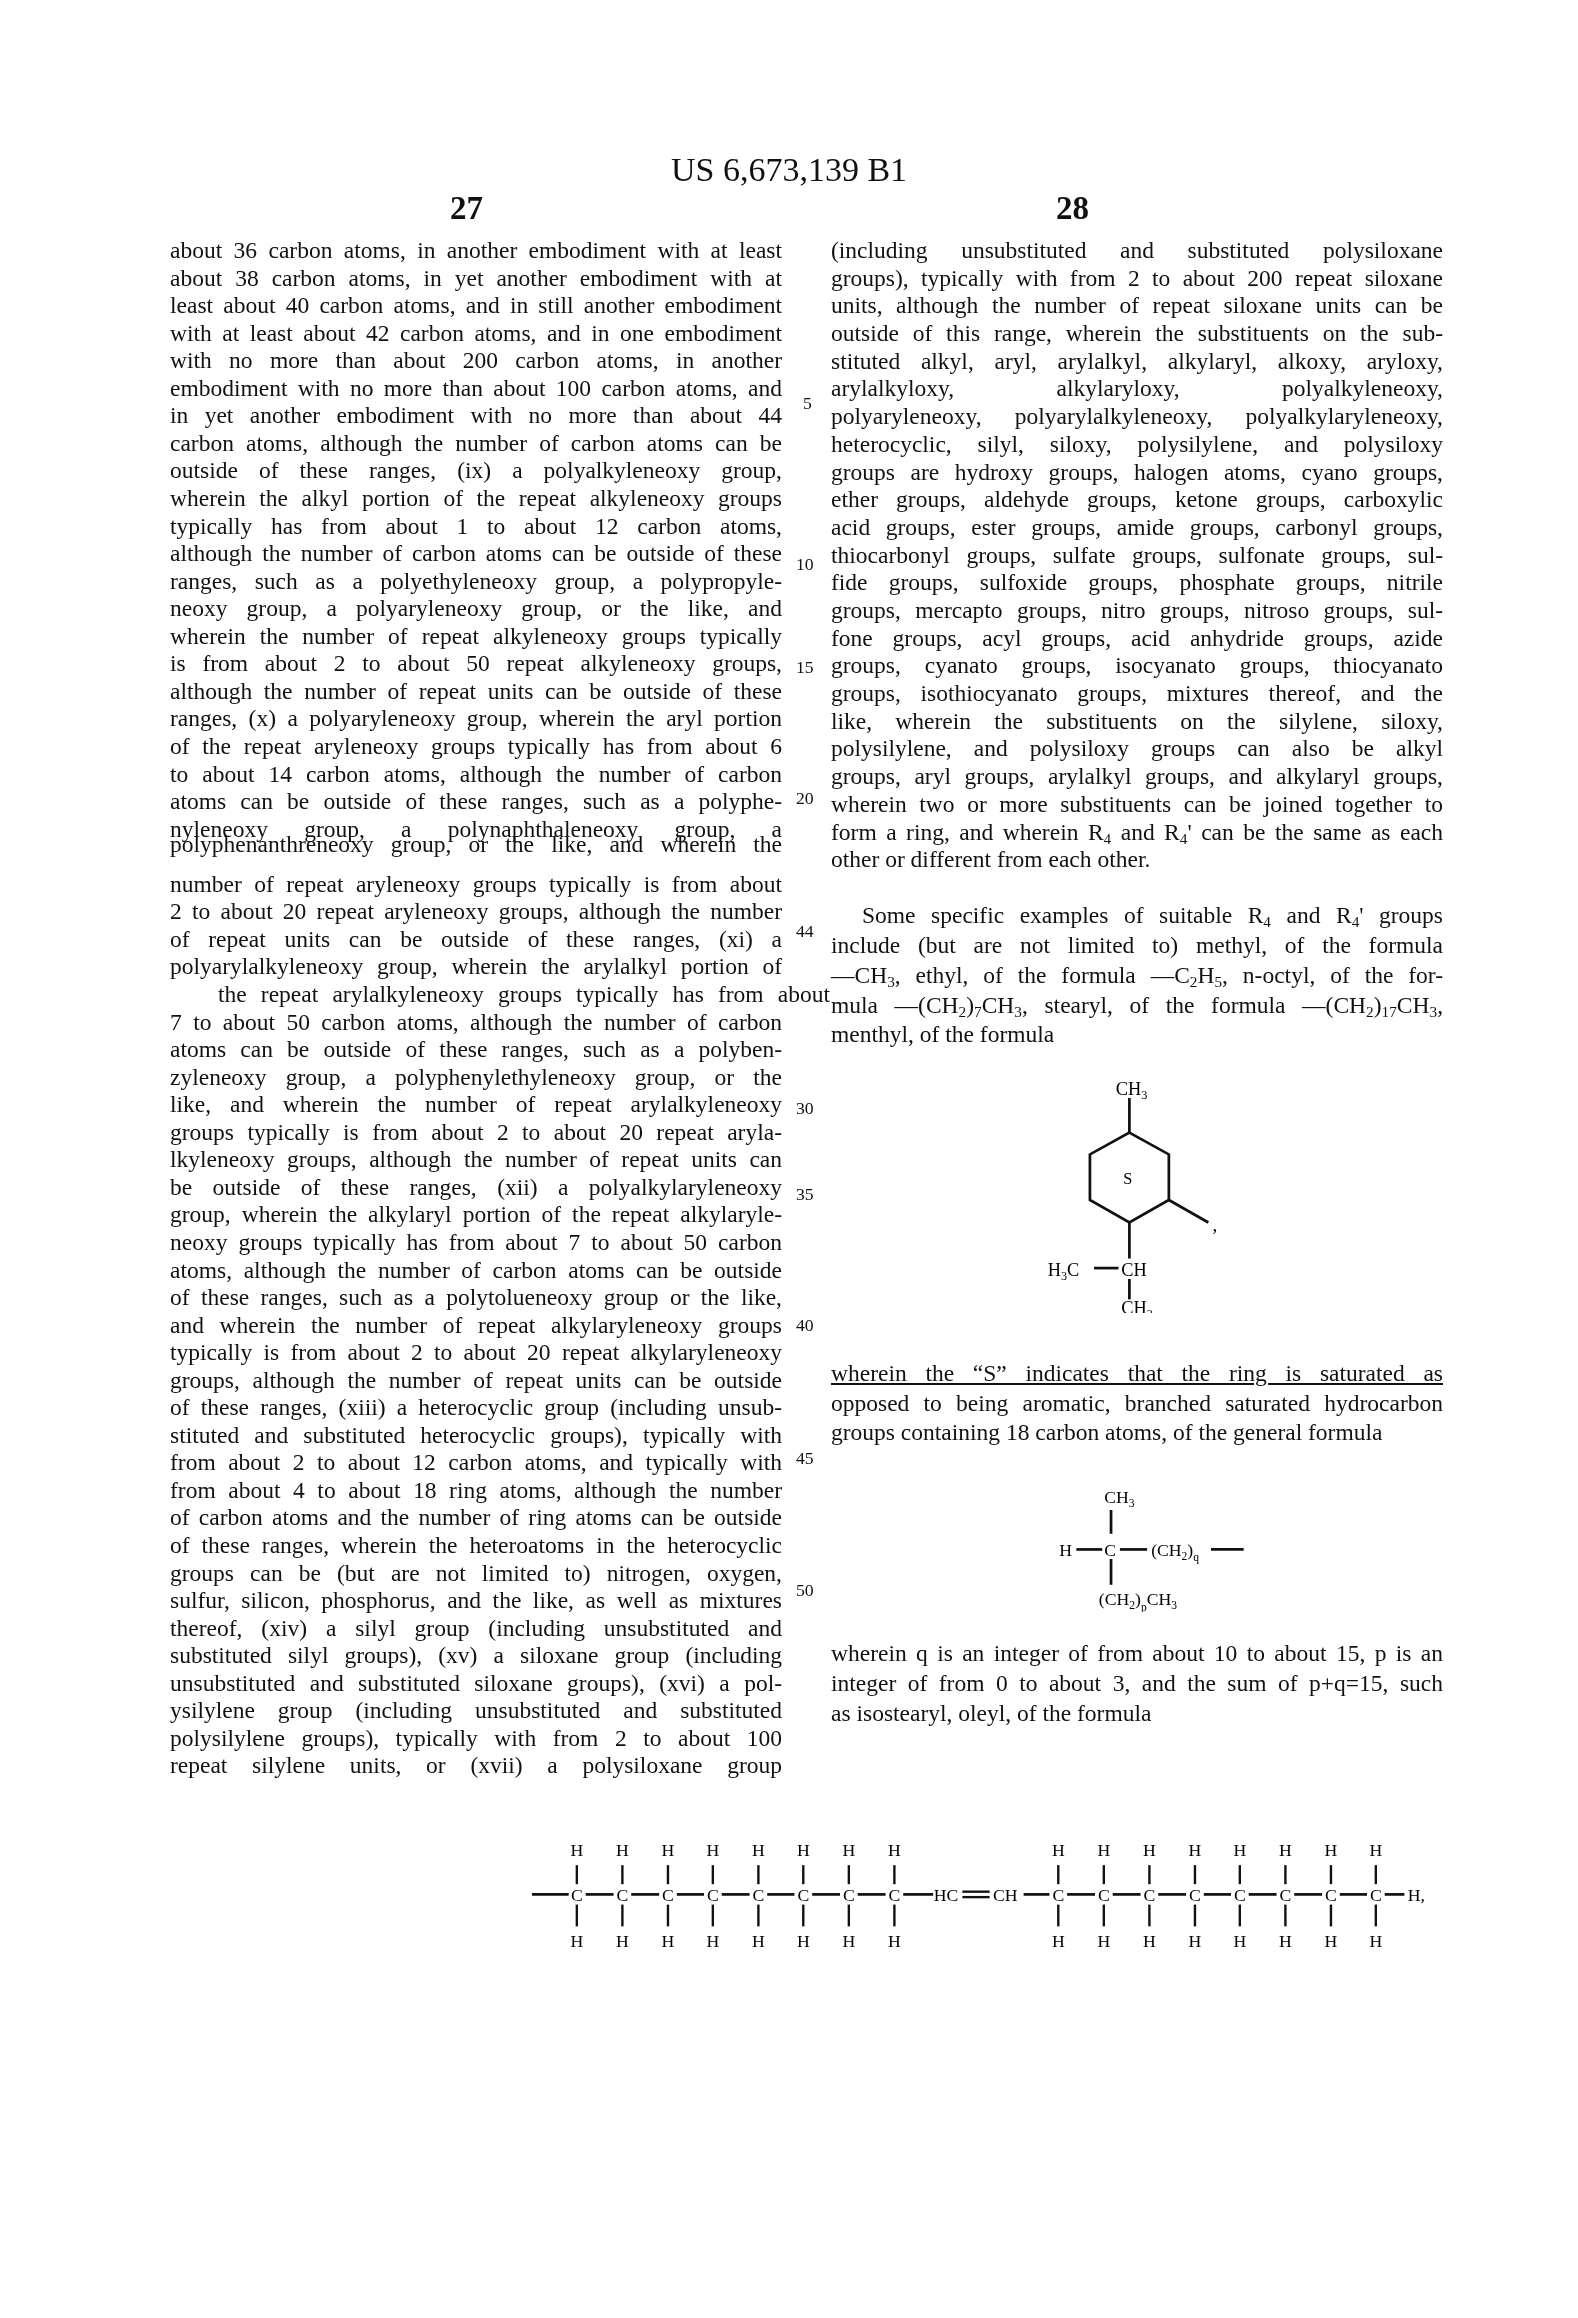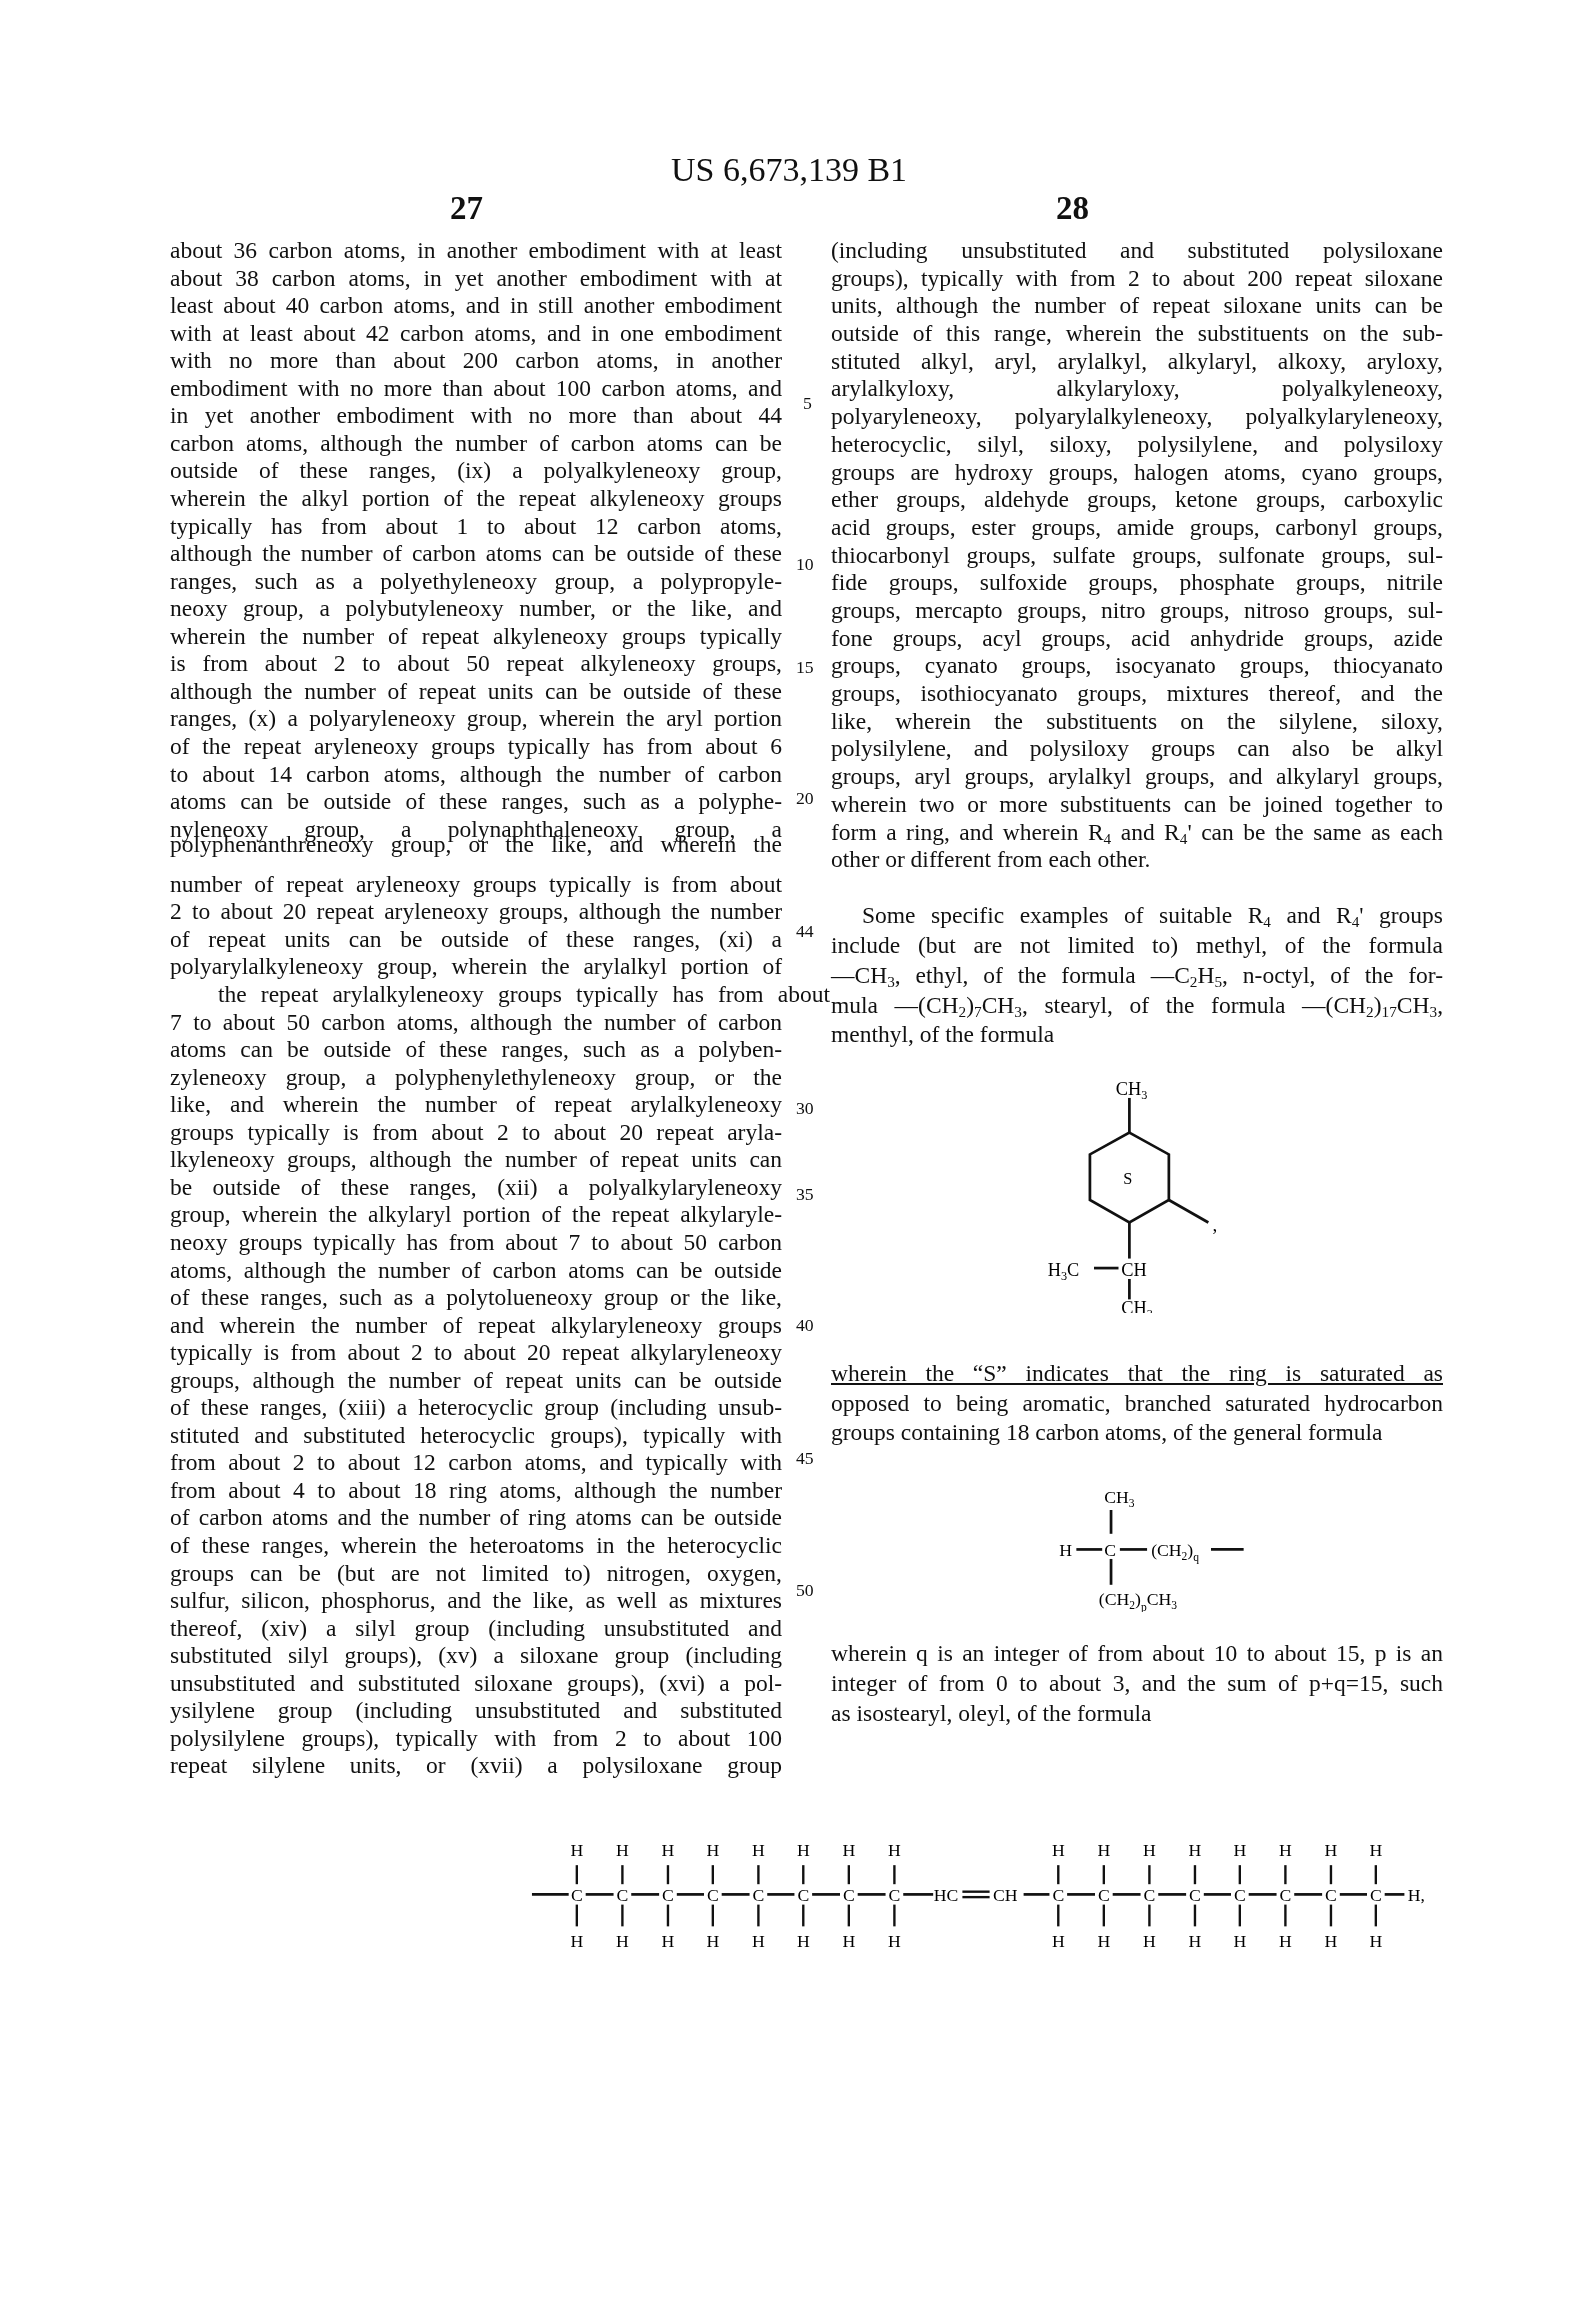--- a/index.html
+++ b/index.html
@@ -32,21 +32,21 @@
     <div class="line" style="top: 83px;">with at least about 42 carbon atoms, and in one embodiment</div>
     <div class="line" style="top: 110px;">with no more than about 200 carbon atoms, in another</div>
     <div class="line" style="top: 138px;">embodiment with no more than about 100 carbon atoms, and</div>
     <div class="line" style="top: 165px;">in yet another embodiment with no more than about 44</div>
     <div class="line" style="top: 193px;">carbon atoms, although the number of carbon atoms can be</div>
     <div class="line" style="top: 220px;">outside of these ranges, (ix) a polyalkyleneoxy group,</div>
     <div class="line" style="top: 248px;">wherein the alkyl portion of the repeat alkyleneoxy groups</div>
     <div class="line" style="top: 276px;">typically has from about 1 to about 12 carbon atoms,</div>
     <div class="line" style="top: 303px;">although the number of carbon atoms can be outside of these</div>
     <div class="line" style="top: 331px;">ranges, such as a polyethyleneoxy group, a polypropyle-</div>
-    <div class="line" style="top: 358px;">neoxy group, a polybutyleneoxy number, or the like, and</div>
+    <div class="line" style="top: 358px;">neoxy group, a polyaryleneoxy group, or the like, and</div>
     <div class="line" style="top: 386px;">wherein the number of repeat alkyleneoxy groups typically</div>
     <div class="line" style="top: 413px;">is from about 2 to about 50 repeat alkyleneoxy groups,</div>
     <div class="line" style="top: 441px;">although the number of repeat units can be outside of these</div>
     <div class="line" style="top: 468px;">ranges, (x) a polyaryleneoxy group, wherein the aryl portion</div>
     <div class="line" style="top: 496px;">of the repeat aryleneoxy groups typically has from about 6</div>
     <div class="line" style="top: 524px;">to about 14 carbon atoms, although the number of carbon</div>
     <div class="line" style="top: 551px;">atoms can be outside of these ranges, such as a polyphe-</div>
     <div class="line" style="top: 579px;">nyleneoxy group, a polynaphthaleneoxy group, a</div>
     <div class="line" style="top: 594px;">polyphenanthreneoxy group, or the like, and wherein the</div>
     <div class="line" style="top: 634px;">number of repeat aryleneoxy groups typically is from about</div>

